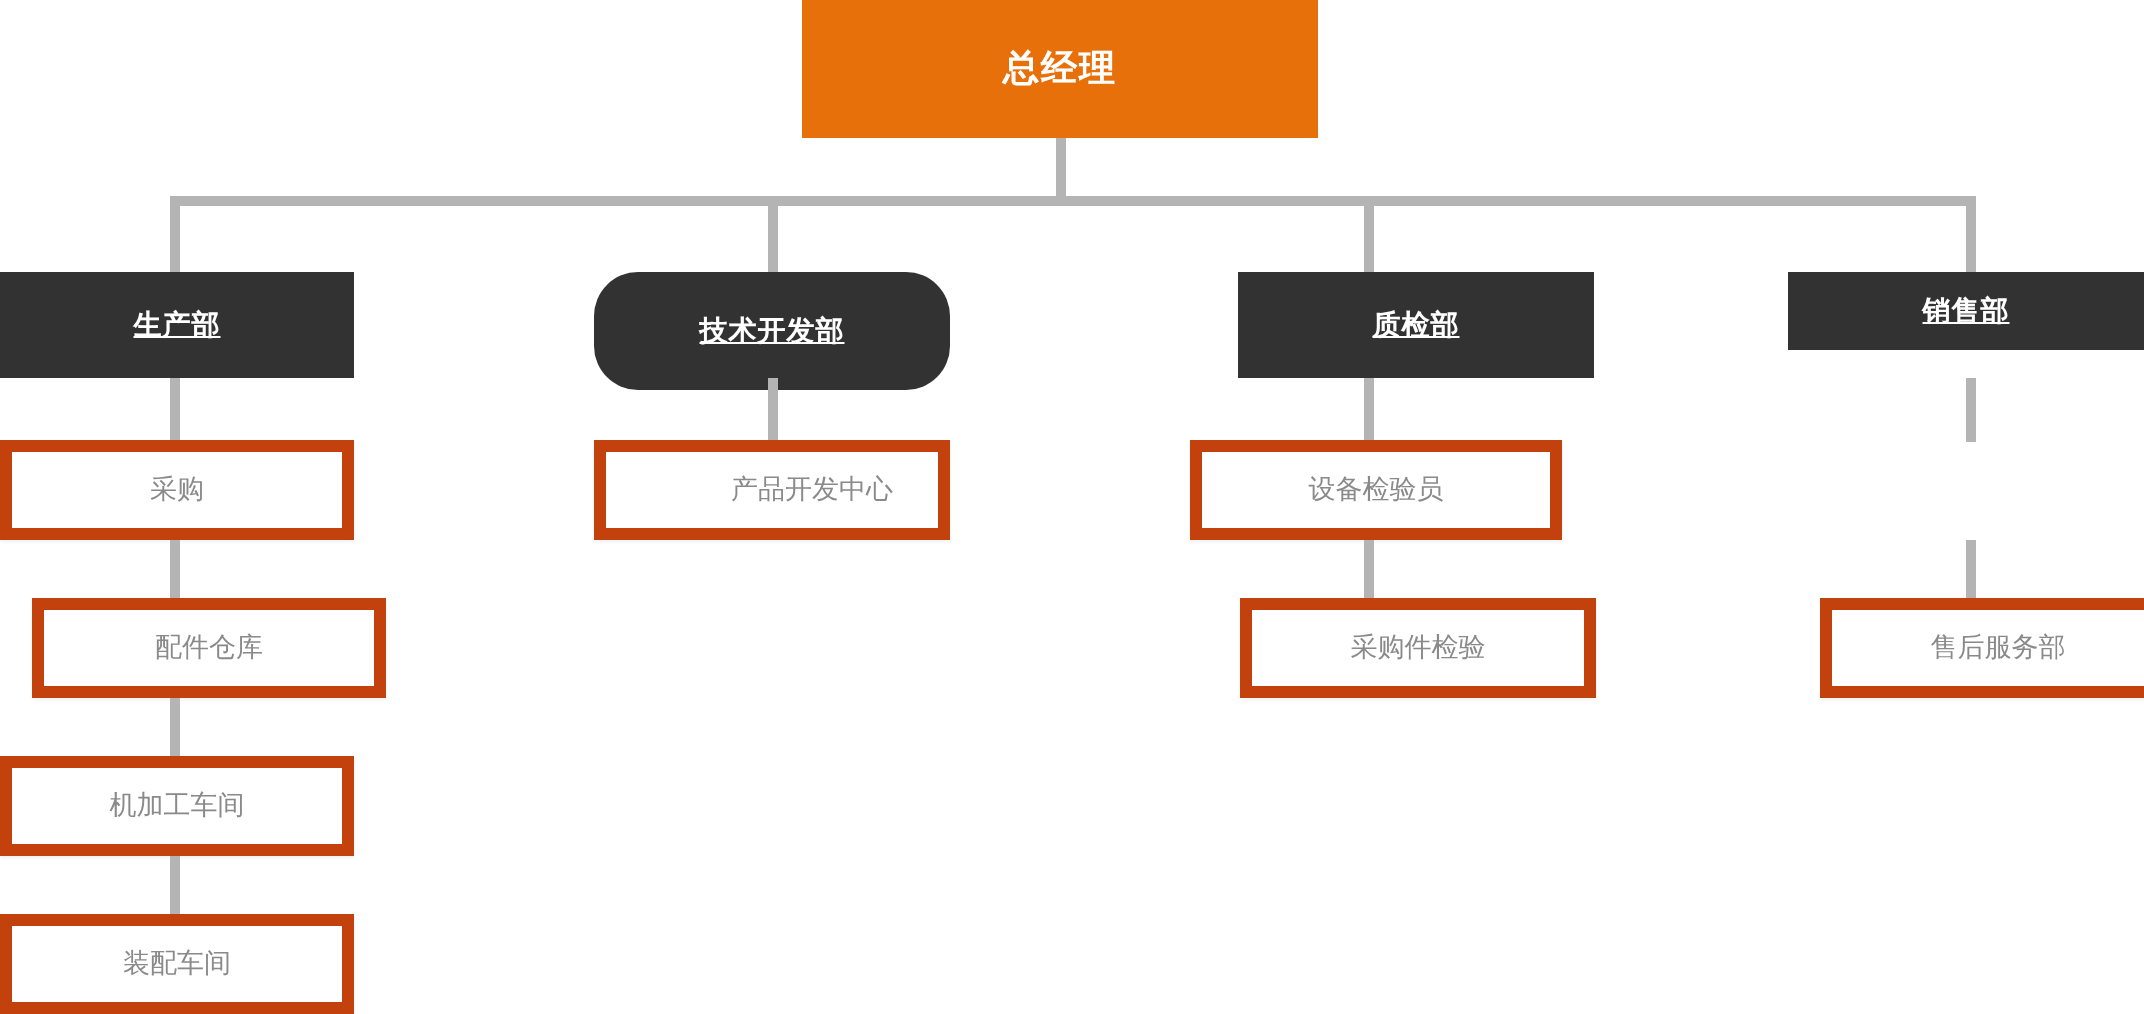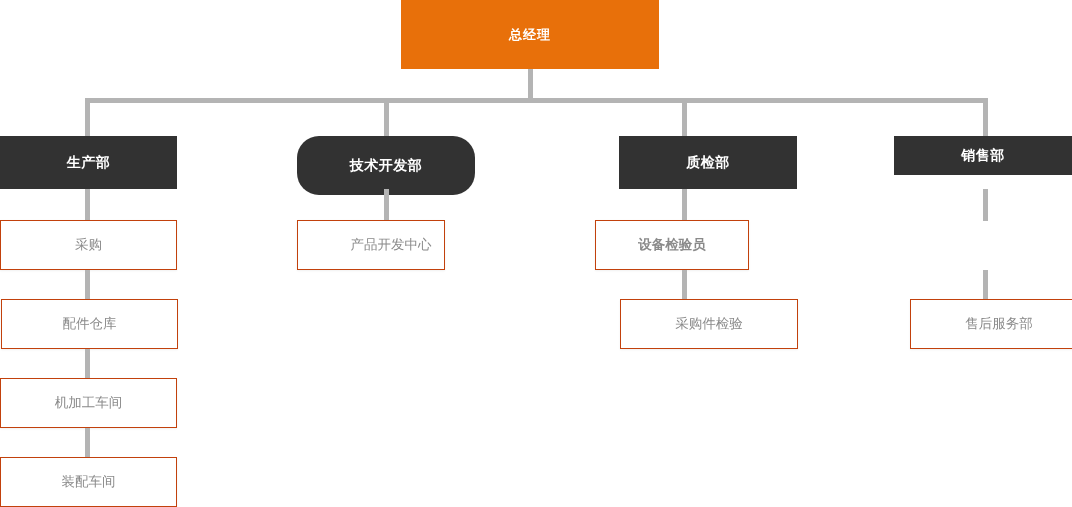--- a/index.html
+++ b/index.html
@@ -31,38 +31,39 @@
     display: flex;
     align-items: center;
     justify-content: center;
     text-align: center;
     line-height: 1.2;
   }
 
   .node-root {
     background: #e8700a;
     color: #ffffff;
-    font-size: 13px;
+    font-size: 18px;
     font-weight: bold;
     letter-spacing: 1px;
   }
 
   .node-dept {
     background: #323232;
     color: #ffffff;
     font-size: 14px;
     font-weight: bold;
     letter-spacing: 0.5px;
+    text-decoration: underline;
   }
 
   .node-leaf {
     background: #ffffff;
     color: #8a8a8a;
     font-size: 13.5px;
-    border: 1px solid #c2410c;
+    border: 6px solid #c2410c;
     box-shadow: 0 1px 2px rgba(0,0,0,0.06);
   }
 </style>
 </head>
 <body>
 
 <div id="org-chart">
 
   <div class="node node-root" style="left:401px; top:0px; width:258px; height:69px;">
     <span>总经理</span>
@@ -80,49 +81,49 @@
   <div class="node node-dept" style="left:0px; top:136px; width:177px; height:53px;">
     <span>生产部</span>
   </div>
 
   <div class="conn" style="left:85px; top:189px; width:5px; height:32px;"></div>
   <div class="node node-leaf" style="left:0px; top:220px; width:177px; height:50px;">
     <span>采购</span>
   </div>
 
   <div class="conn" style="left:85px; top:270px; width:5px; height:30px;"></div>
-  <div class="node node-leaf" style="left:1px; top:299px; width:177px; height:50px;">
+  <div class="node node-leaf" style="left:16px; top:299px; width:177px; height:50px;">
     <span>配件仓库</span>
   </div>
 
   <div class="conn" style="left:85px; top:349px; width:5px; height:30px;"></div>
   <div class="node node-leaf" style="left:0px; top:378px; width:177px; height:50px;">
     <span>机加工车间</span>
   </div>
 
   <div class="conn" style="left:85px; top:428px; width:5px; height:30px;"></div>
   <div class="node node-leaf" style="left:0px; top:457px; width:177px; height:50px;">
     <span>装配车间</span>
   </div>
 
   <div class="node node-dept" style="left:297px; top:136px; width:178px; height:59px;border-radius:22px;">
     <span>技术开发部</span>
   </div>
 
   <div class="conn" style="left:384px; top:189px; width:5px; height:32px;"></div>
-  <div class="node node-leaf" style="left:297px; top:220px; width:148px; height:50px;padding-left:40px;">
+  <div class="node node-leaf" style="left:297px; top:220px; width:178px; height:50px;padding-left:40px;">
     <span>产品开发中心</span>
   </div>
 
   <div class="node node-dept" style="left:595px; top:136px; width:178px; height:53px;margin-left:24px;">
     <span>质检部</span>
   </div>
 
   <div class="conn" style="left:682px; top:189px; width:5px; height:32px;"></div>
-  <div class="node node-leaf" style="left:595px; top:220px; width:154px; height:50px;font-weight:bold;">
+  <div class="node node-leaf" style="left:595px; top:220px; width:186px; height:50px;">
     <span>设备检验员</span>
   </div>
 
   <div class="conn" style="left:682px; top:270px; width:5px; height:30px;"></div>
   <div class="node node-leaf" style="left:620px; top:299px; width:178px; height:50px;">
     <span>采购件检验</span>
   </div>
 
   <div class="node node-dept" style="left:894px; top:136px; width:178px; height:39px;">
     <span>销售部</span>

